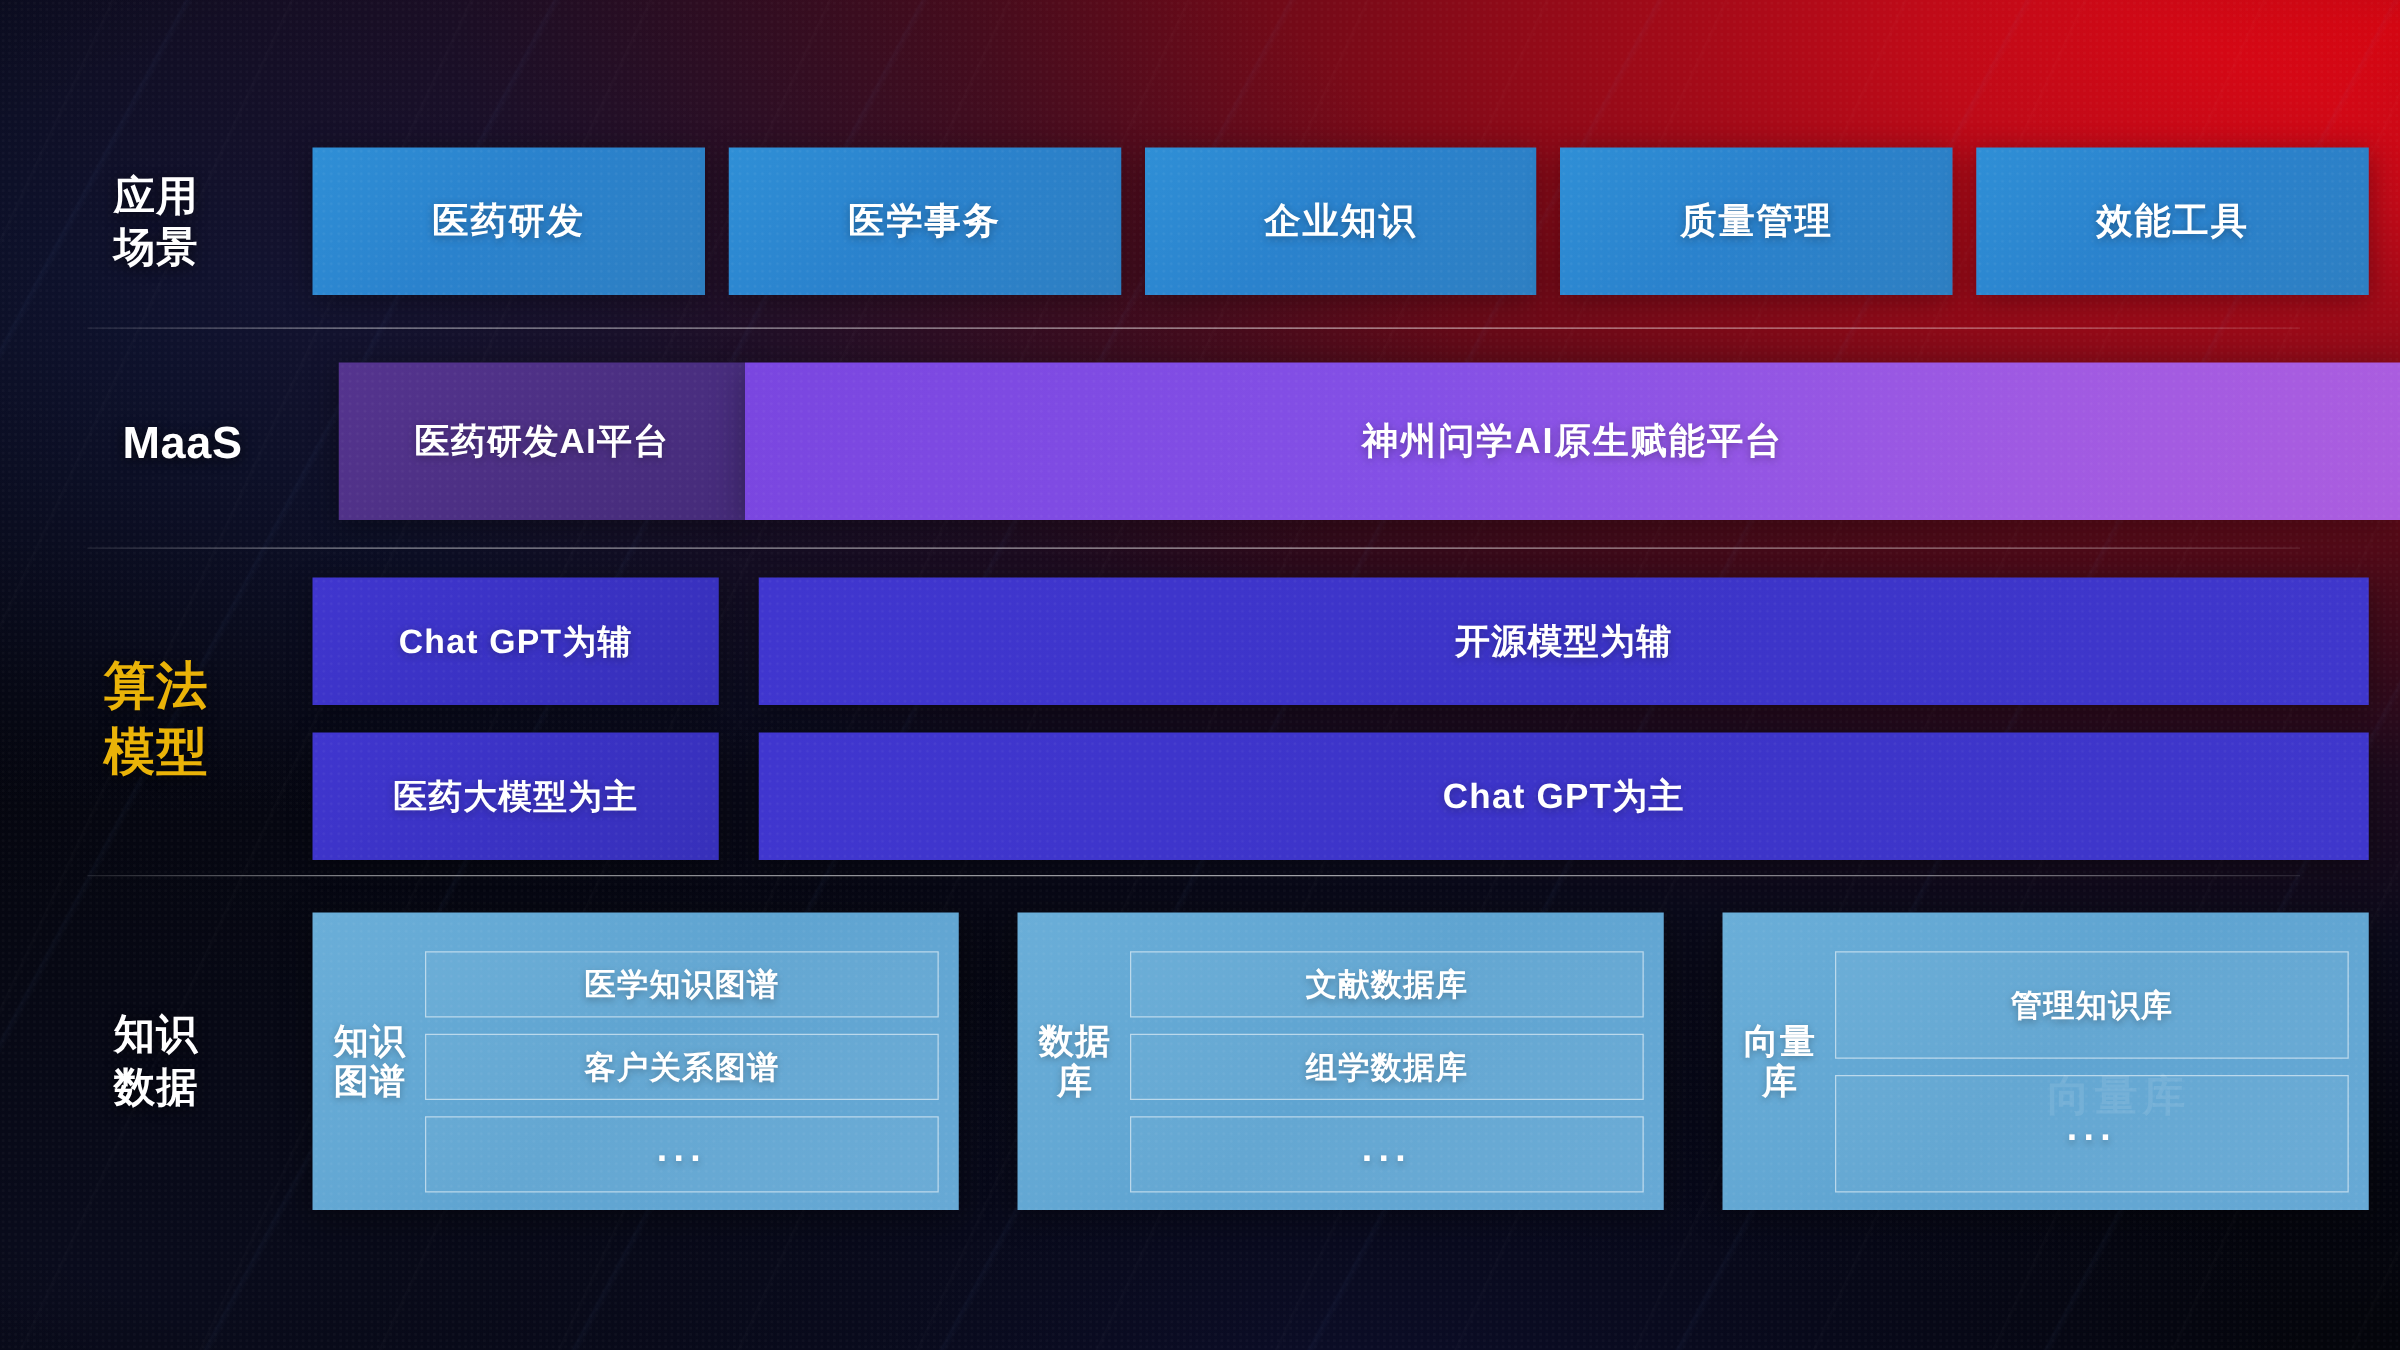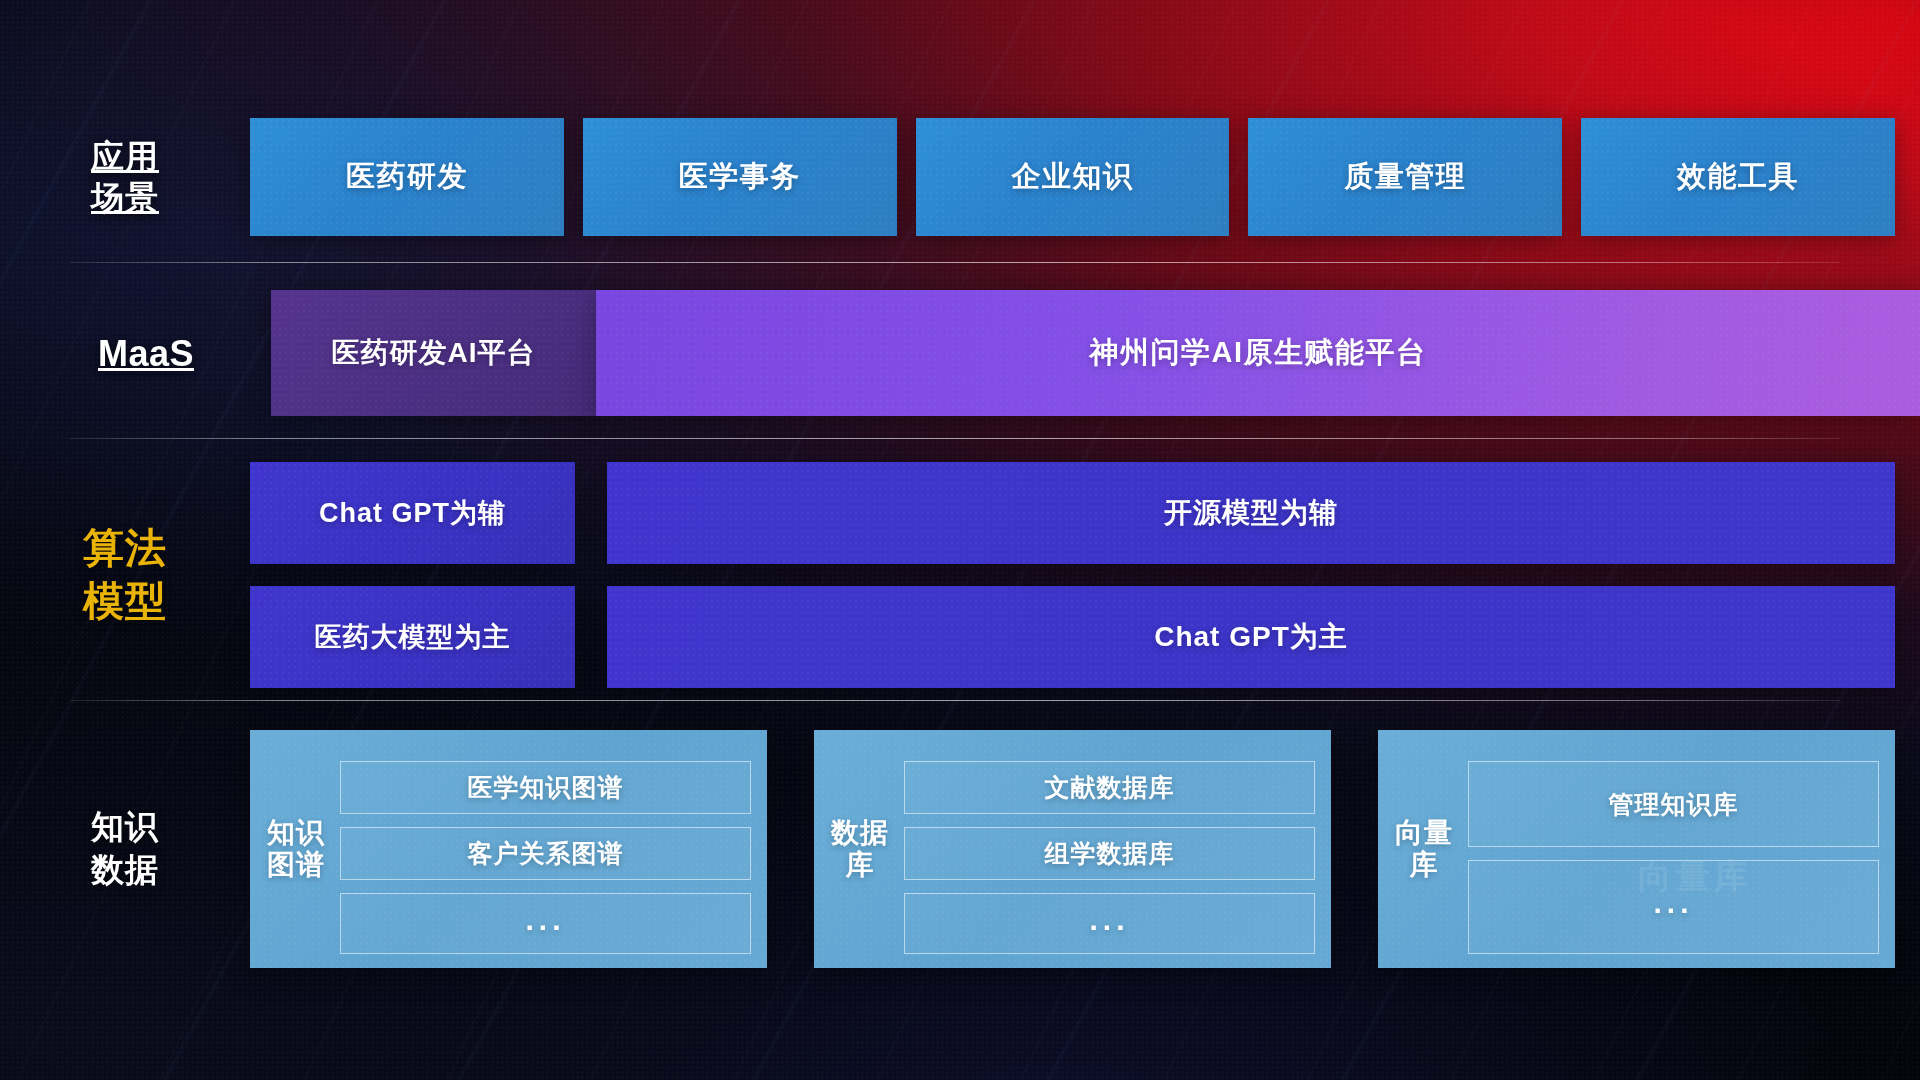--- a/index.html
+++ b/index.html
@@ -94,21 +94,20 @@
     width: 250px;
     flex: 0 0 250px;
     text-align: center;
     color: #ffffff;
     font-weight: 700;
     font-size: 33px;
     line-height: 1.25;
     letter-spacing: 1px;
     text-shadow: 0 2px 10px rgba(0,0,0,0.7);
     white-space: pre-line;
-    text-decoration: underline;
   }
   .row-label.latin { font-size: 36px; letter-spacing: 0.5px; margin-left: 21px; }
 
   .row-body {
     flex: 1 1 auto;
     display: flex;
     align-items: stretch;
   }
 
   

